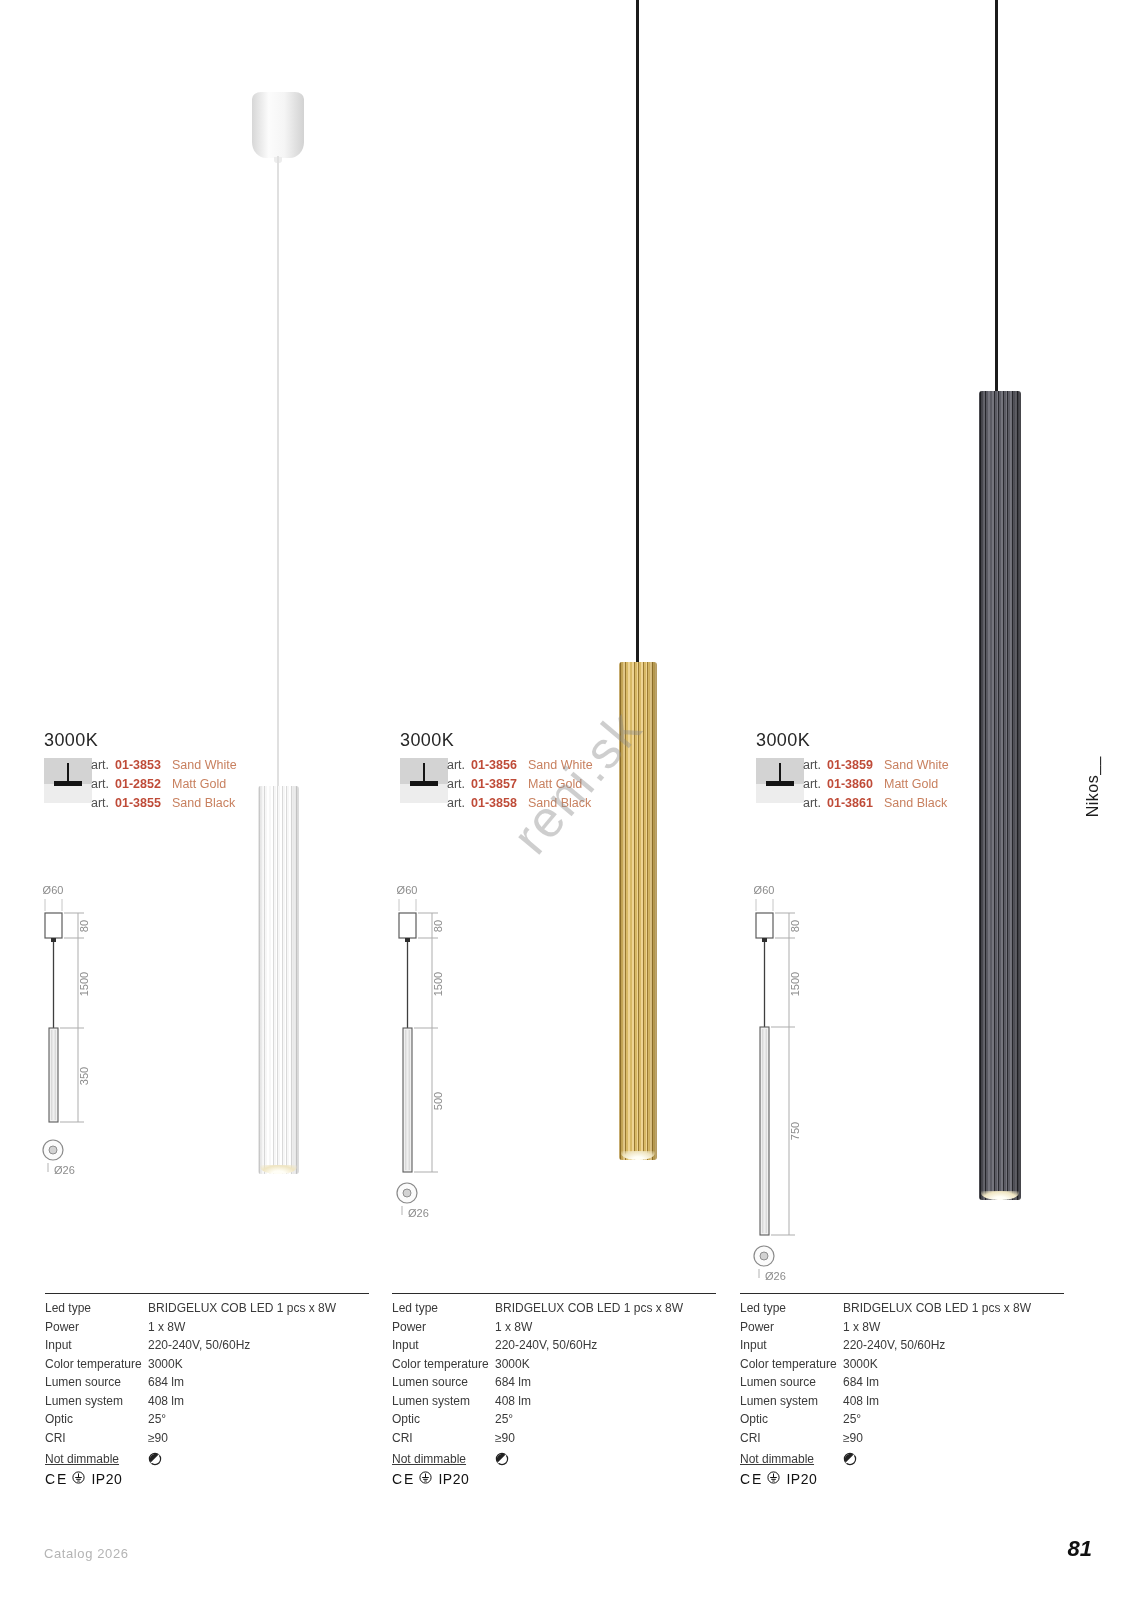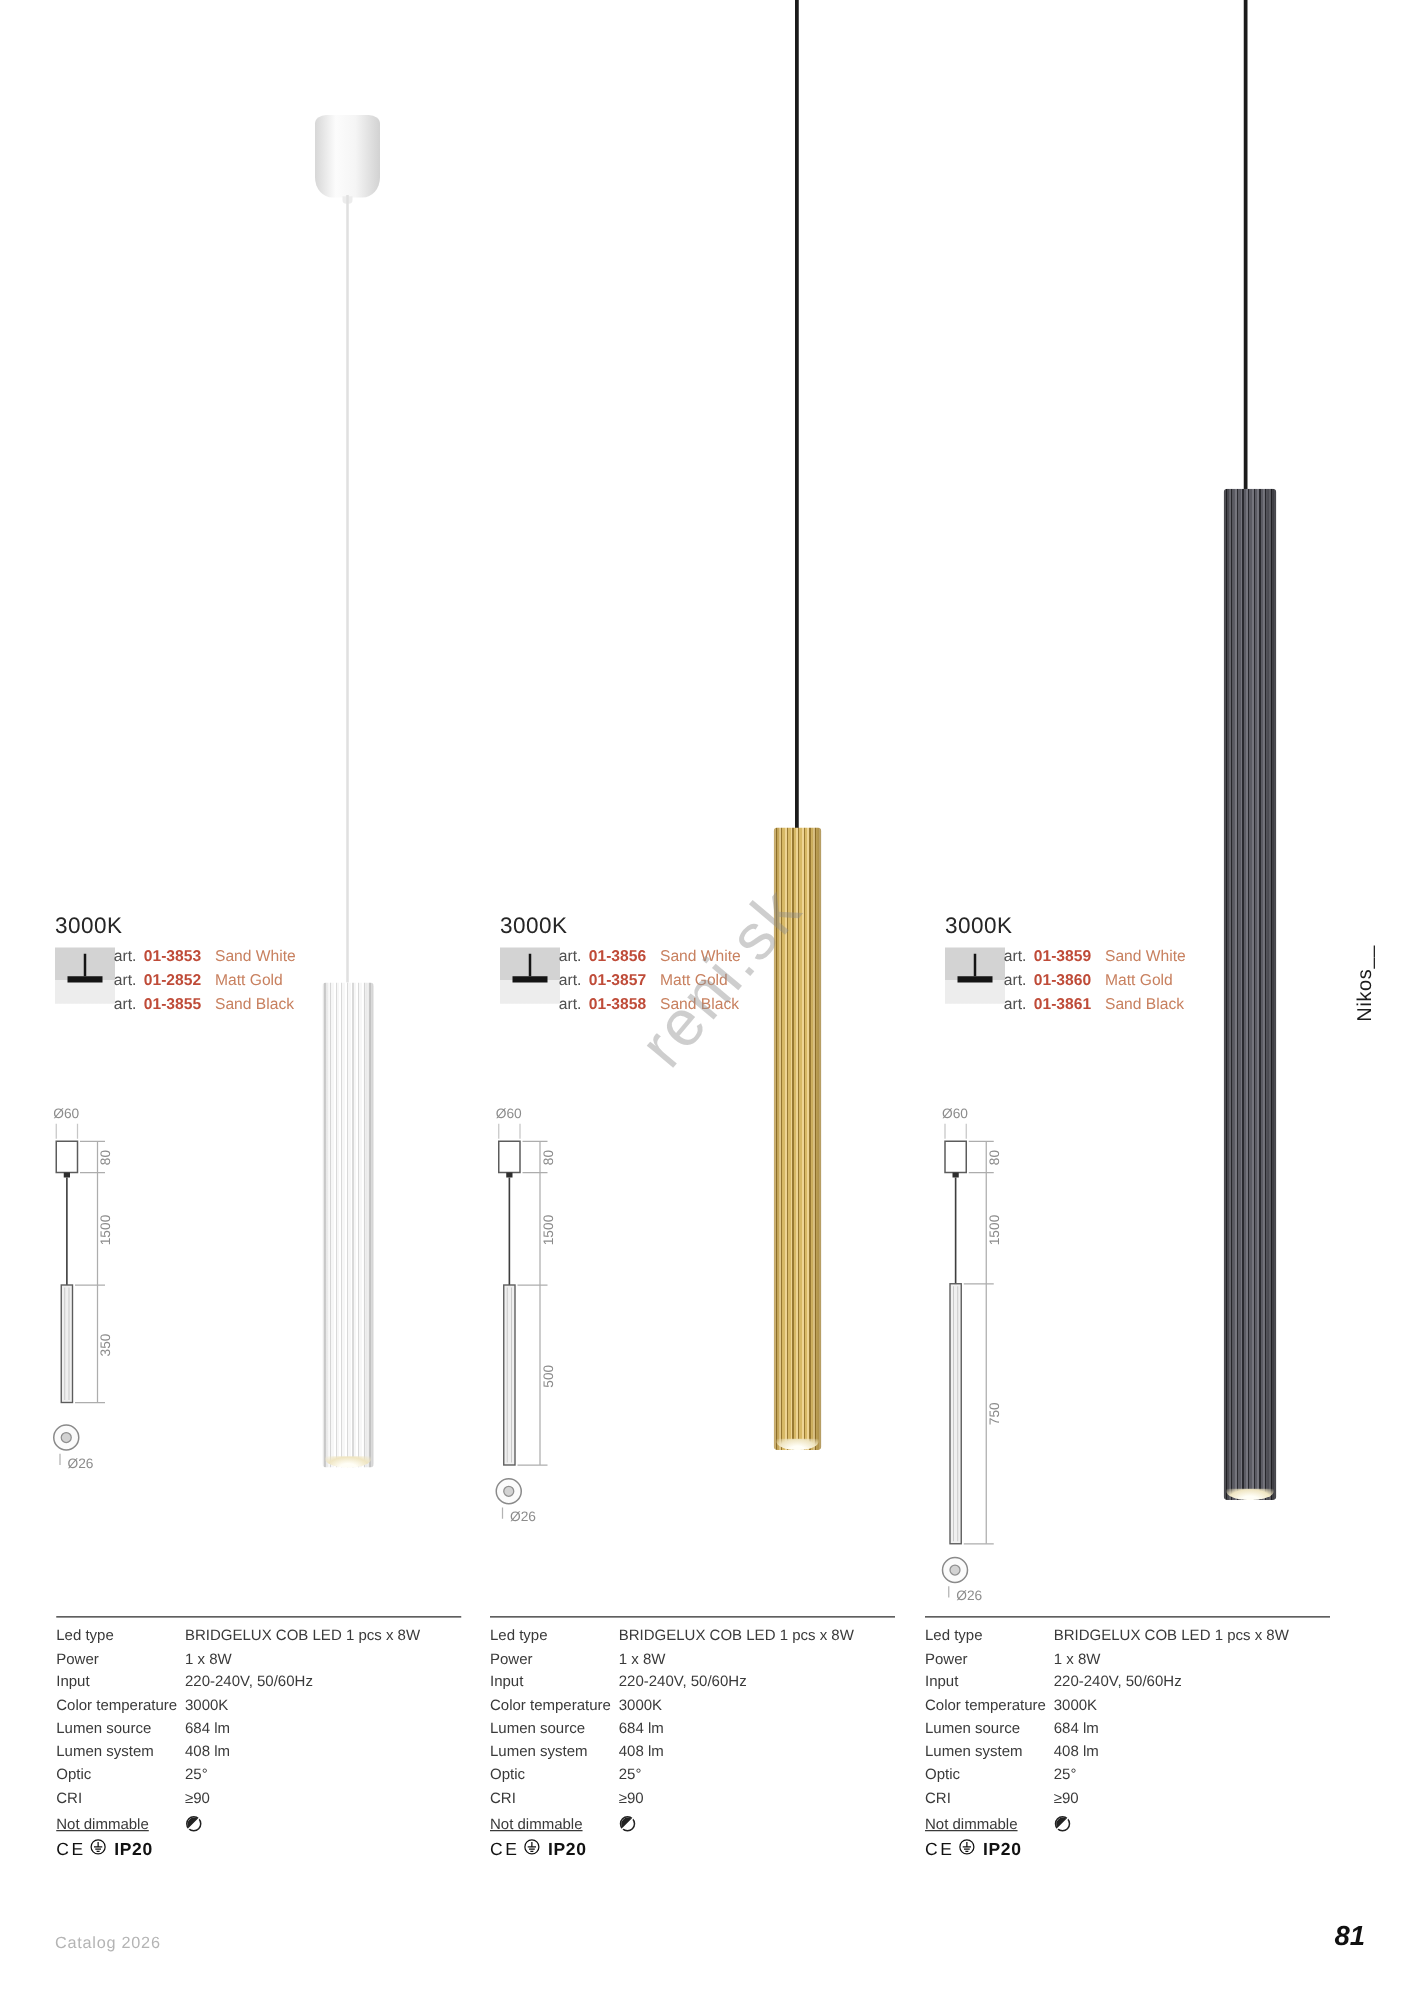--- a/index.html
+++ b/index.html
@@ -57,21 +57,21 @@
   
   .spec{position:absolute;top:1293px;width:324px;font-size:12px;color:#3a3a3a;}
   .spec-rule{height:1px;background:#2b2b2b;margin-bottom:7px;}
   .spec-row{display:flex;height:18.5px;align-items:baseline;}
   .spec-label{width:103px;flex:none;}
   .spec-value{flex:1;}
   .nd-row{display:flex;height:20px;align-items:center;}
   .nd-label{width:103px;flex:none;text-decoration:underline;}
   .marks-row{display:flex;align-items:flex-start;height:20px;margin-top:2px;}
   .ce-mark{font-size:14px;letter-spacing:2px;color:#111;}
-  .ip-mark{font-size:14px;font-weight:bold;color:#111;margin-left:4px;letter-spacing:.5px;}
+  .ip-mark{font-size:14px;font-weight:normal;color:#111;margin-left:4px;letter-spacing:.5px;}
   .earth-icon{margin:0 2px 0 4px;}
 
   
   .footer-left{position:absolute;left:44px;top:1546px;font-size:13px;color:#b4b4b4;letter-spacing:.6px;}
   .page-number{position:absolute;left:1040px;top:1536px;width:52px;text-align:right;
       font-size:22px;font-weight:bold;color:#101010;font-style:italic;}
 </style>
 </head>
 <body>
 

